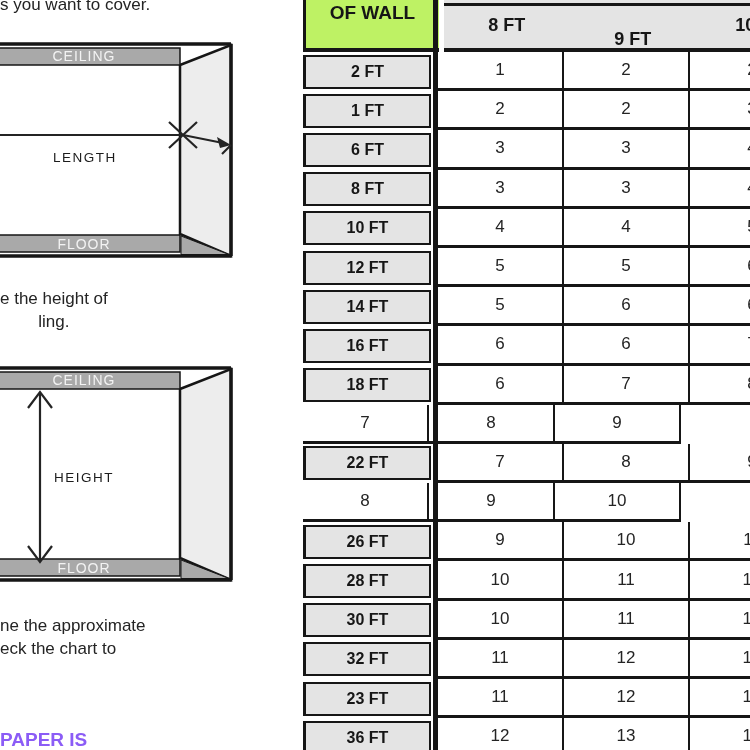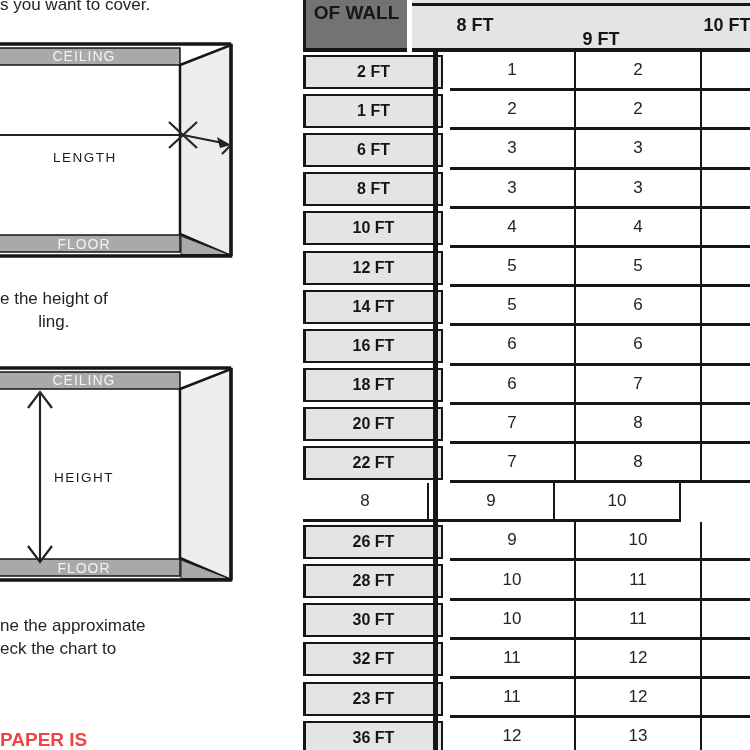--- a/index.html
+++ b/index.html
@@ -5,45 +5,45 @@
   html,body{margin:0;padding:0;}
   body{width:750px;height:750px;overflow:hidden;background:#fff;
        font-family:"Liberation Sans", sans-serif;}
   .page{position:relative;width:750px;height:750px;overflow:hidden;background:#fff;color:#1c1c1c;}
 
   
   .note{position:absolute;left:0;font-size:17px;line-height:23.4px;color:#242424;white-space:nowrap;}
   .top-note{top:-7px;}
   .mid-note{top:287px;text-align:center;}
   .bottom-note{top:614px;}
-  .bold-note{position:absolute;left:0;top:729px;font-size:19px;font-weight:bold;color:#ef4444;white-space:nowrap;}
+  .bold-note{position:absolute;left:0;top:729px;font-size:19px;font-weight:bold;color:#8b5cf6;white-space:nowrap;}
 
   
   .diagram{position:absolute;left:0;overflow:visible;}
   .d1{top:40px;}
   .d2{top:364px;}
   .diagram text{font-family:"Liberation Sans", sans-serif;}
   .band-label{fill:#f3f3f3;font-size:14px;letter-spacing:1px;}
   .measure-label{fill:#1c1c1c;font-size:13.5px;letter-spacing:1.5px;}
 
   
   .wp-table{position:absolute;left:303px;top:0;width:530px;height:760px;}
   .v-divider{position:absolute;left:130px;top:0;width:5px;height:760px;background:#161616;}
   .thead{display:flex;height:52px;}
-  .corner{width:104px;box-sizing:border-box;background:#737373;
+  .corner{width:136px;box-sizing:border-box;background:#bef264;
           border-left:3px solid #161616;border-bottom:4px solid #161616;
           text-align:center;font-weight:bold;font-size:19px;padding-top:2px;color:#161616;}
   .head-right{position:relative;margin-left:5px;width:390px;height:52px;box-sizing:border-box;
               background:#e4e4e4;border-bottom:4px solid #161616;}
   .head-line{position:absolute;top:3px;left:0;right:0;height:3px;background:#161616;}
   .col-h{position:absolute;top:15px;width:126px;text-align:center;font-weight:bold;font-size:18px;color:#161616;}
   .col-h.c0{left:0;} .col-h.c1{left:126px;margin-top:14px;} .col-h.c2{left:252px;}
 
   .row{display:flex;height:39.2px;}
-  .label-cell{width:140px;height:34px;margin:2.6px 7px 0 0;box-sizing:border-box;
+  .label-cell{width:128px;height:34px;margin:2.6px 7px 0 0;box-sizing:border-box;
               border:2.5px solid #161616;border-left-width:3px;background:#e4e4e4;
               display:flex;align-items:center;justify-content:center;
               font-weight:bold;font-size:16px;color:#161616;}
   .cell{width:126px;height:100%;box-sizing:border-box;background:#fff;
         border-right:2.5px solid #161616;border-bottom:3px solid #161616;
         display:flex;align-items:center;justify-content:center;font-size:17px;color:#242424;}
 </style>
 </head>
 <body>
 
@@ -184,23 +184,20 @@
   <div class="row">
     <div class="label-cell">
             <span>18 FT</span>
           </div>
     <div class="cell">6</div>
     <div class="cell">7</div>
     <div class="cell">8</div>
   </div>
 
   <div class="row">
-    <div class="label-cell">
-            <span>20 FT</span>
-          </div>
     <div class="cell">7</div>
     <div class="cell">8</div>
     <div class="cell">9</div>
   </div>
 
   <div class="row">
     <div class="label-cell">
             <span>22 FT</span>
           </div>
     <div class="cell">7</div>

